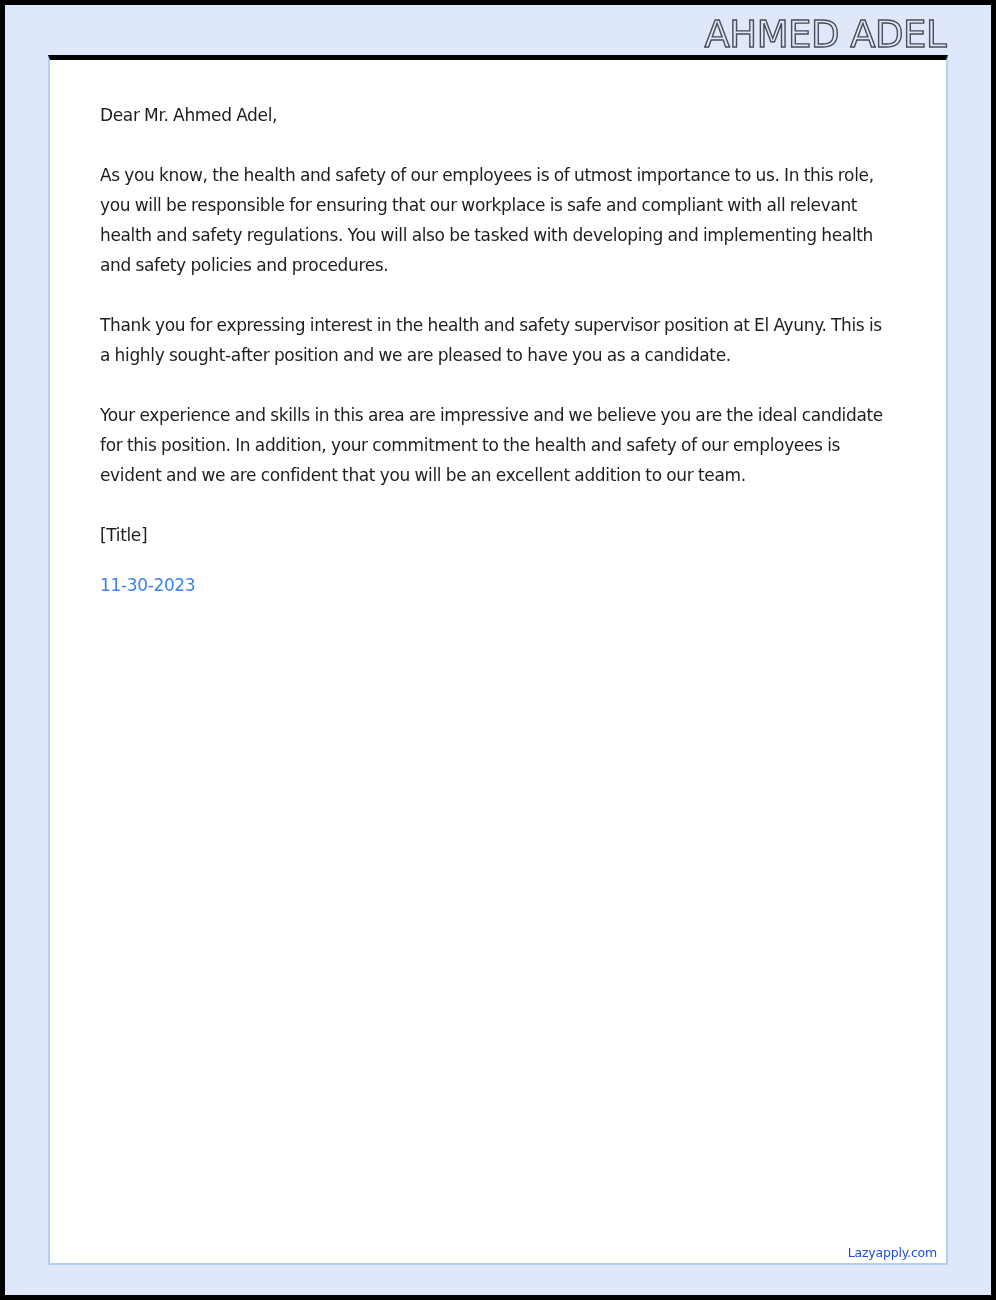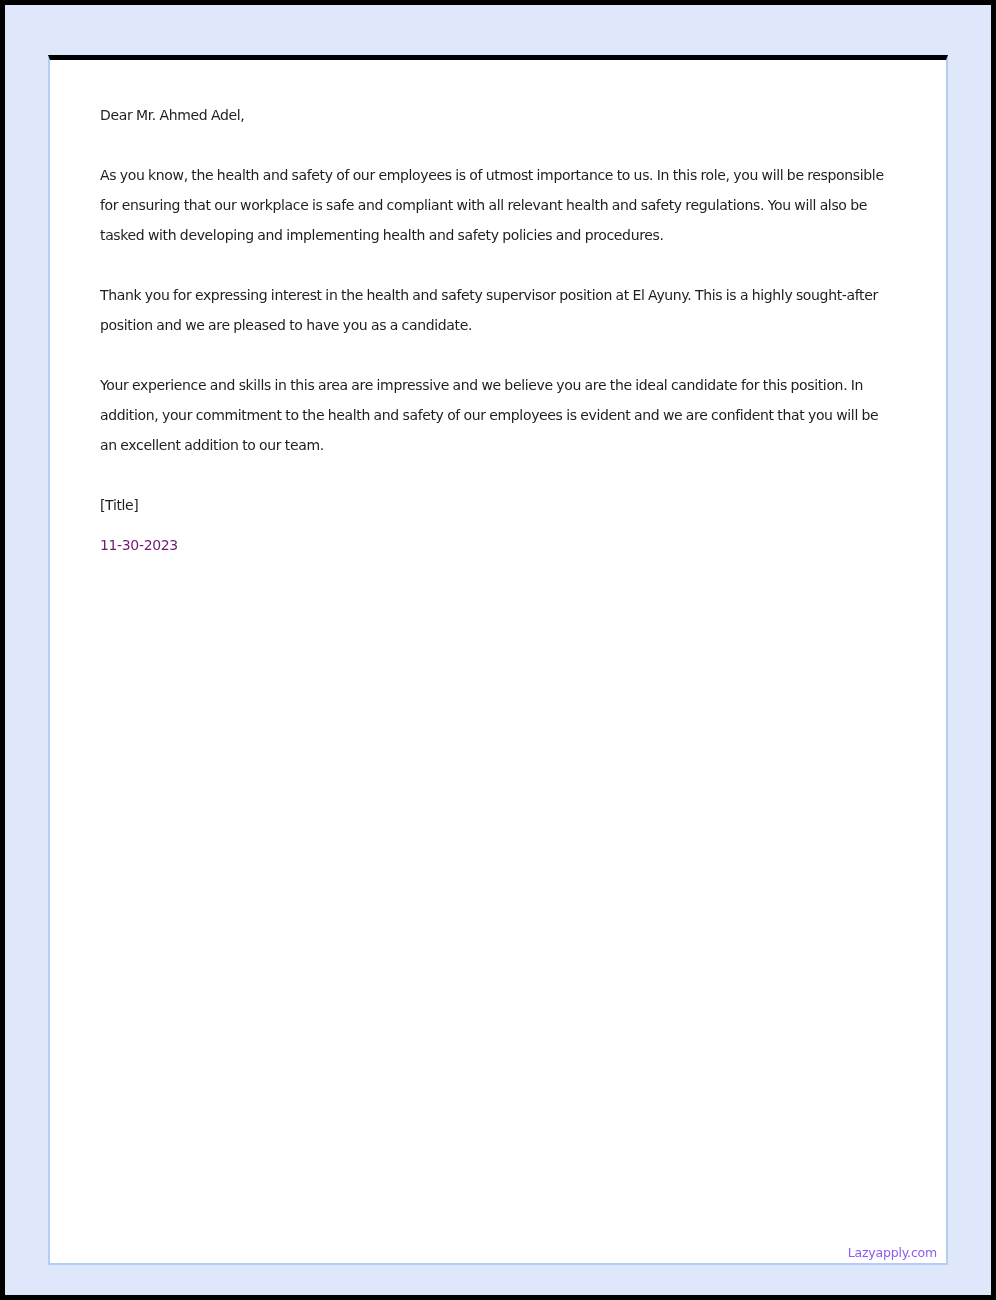--- a/index.html
+++ b/index.html
@@ -31,39 +31,40 @@
       width: 896px; height: 1203px;
       background: #fff;
       border-top: 5px solid #000;
       border-left: 2px solid #b3cdf5;
       border-right: 2px solid #b3cdf5;
       border-bottom: 2px solid #b3cdf5;
       box-sizing: content-box;
     }
     .content {
       position: absolute; left: 50px; top: 40px; width: 796px;
-      font-size: 14px;
+      font-size: 17px;
       line-height: 30px;
       color: #1e1e1e;
       letter-spacing: -0.35px;
       word-spacing: -0.5px;
     }
     .content p { margin: 0 0 30px 0; }
-    .content p.tight { margin-bottom: 10px; }
-    .date { color: #701a75; }
+    .content p.tight { margin-bottom: 20px; }
+    .date { color: #3b82f6; }
     .footer-brand {
       position: absolute; right: 9px; bottom: 3px;
-      font-size: 12.5px; color: #8b5cf6;
+      font-size: 12.5px; color: #1d4ed8;
       letter-spacing: -0.2px;
     }
   </style>
 </head>
 <body>
 
 <div class="frame">
+  <div class="header-name">AHMED ADEL</div>
 
   <div class="page">
     <div class="content">
       <p>Dear Mr. Ahmed Adel,</p>
       <p>As you know, the health and safety of our employees is of utmost importance to us. In this role, you will be responsible for ensuring that our workplace is safe and compliant with all relevant health and safety regulations. You will also be tasked with developing and implementing health and safety policies and procedures.</p>
       <p>Thank you for expressing interest in the health and safety supervisor position at El Ayuny. This is a highly sought-after position and we are pleased to have you as a candidate.</p>
       <p>Your experience and skills in this area are impressive and we believe you are the ideal candidate for this position. In addition, your commitment to the health and safety of our employees is evident and we are confident that you will be an excellent addition to our team.</p>
       <p class="tight">[Title]</p>
       <p class="date">11-30-2023</p>
     </div>

